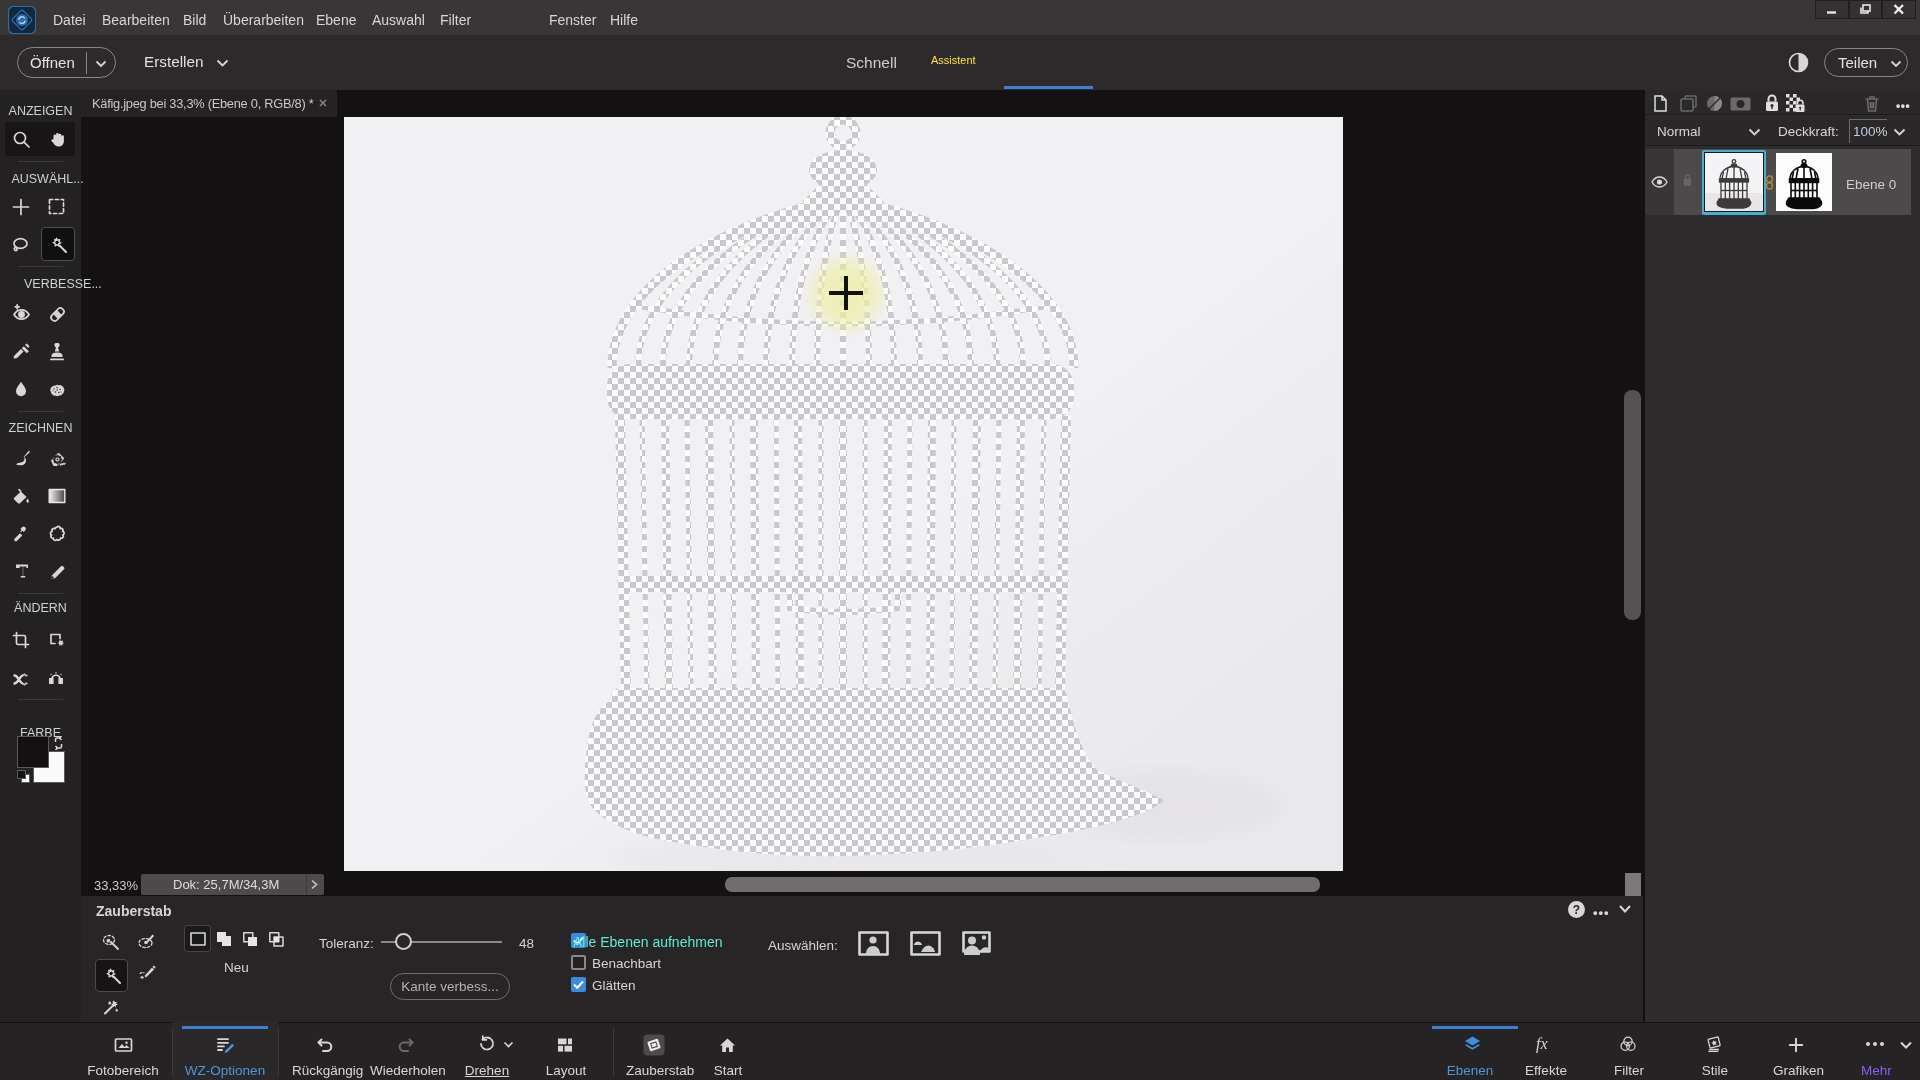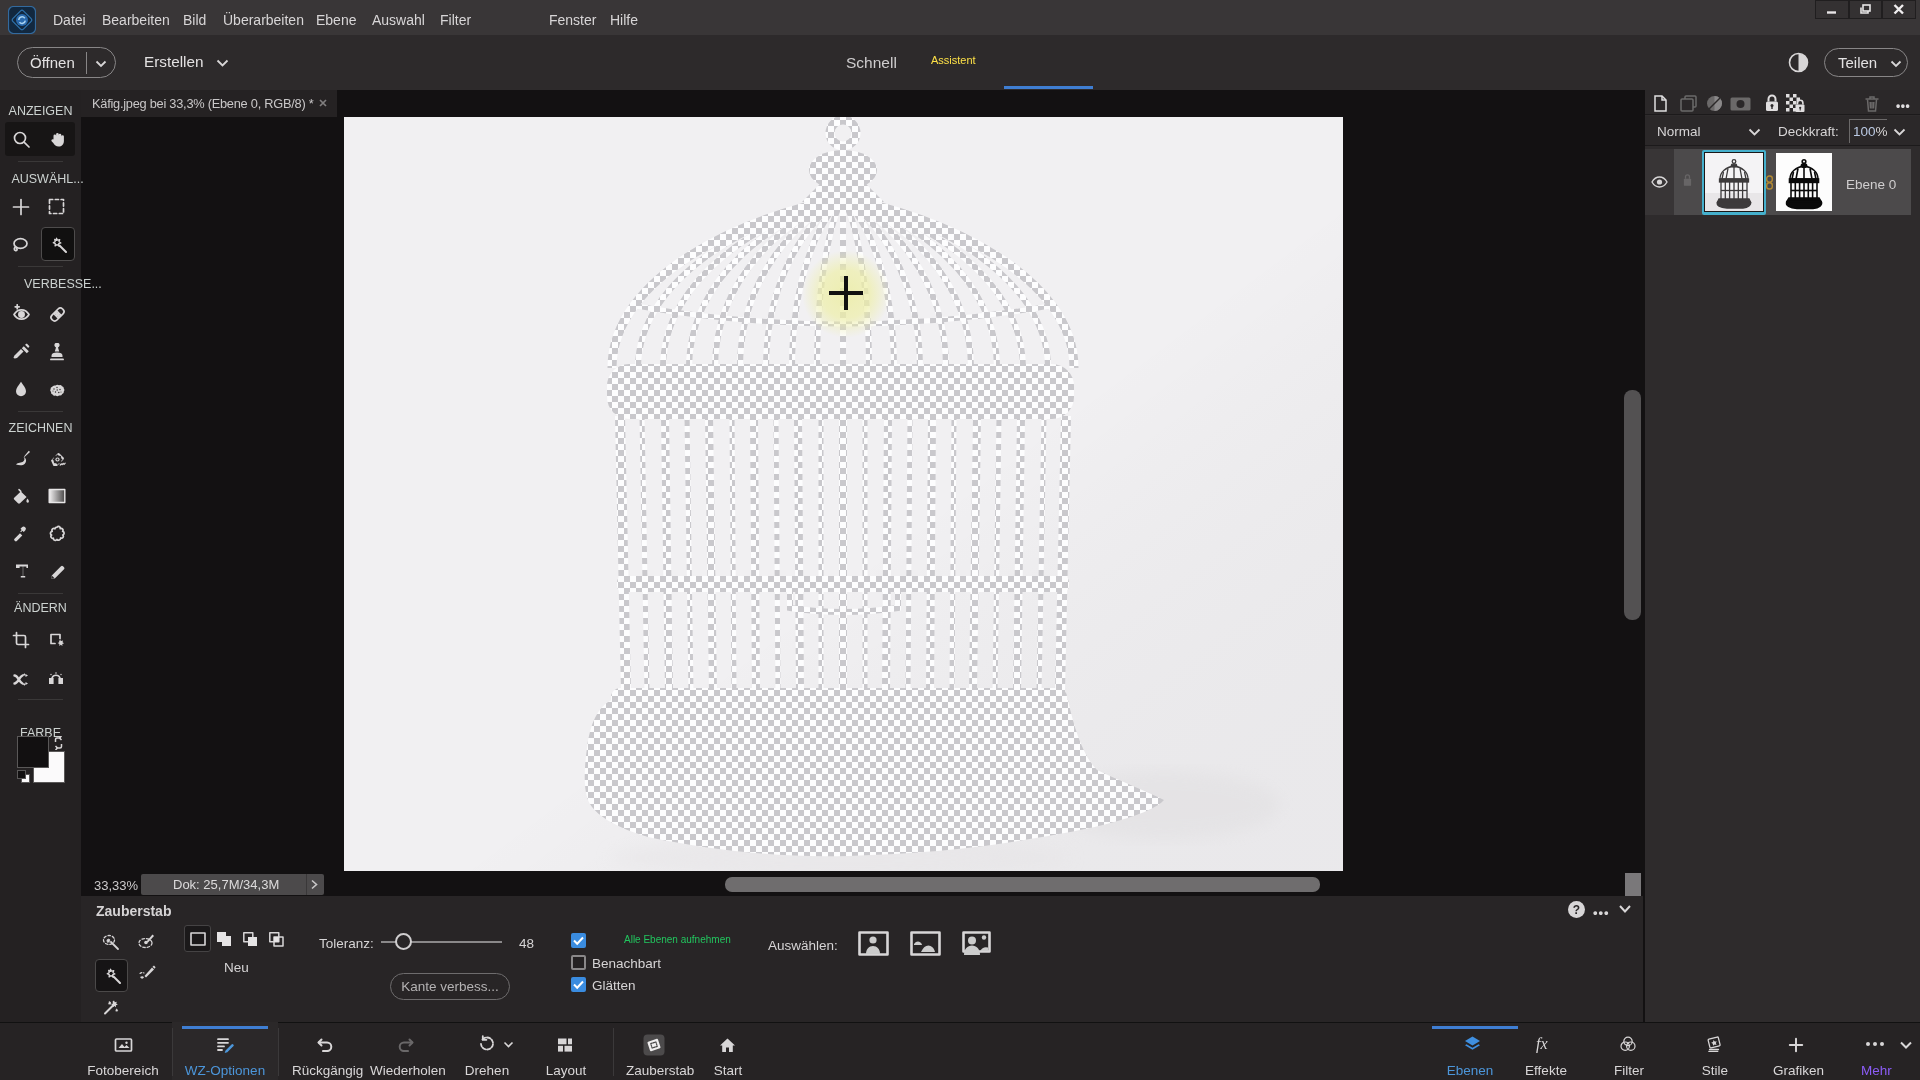--- a/index.html
+++ b/index.html
@@ -375,21 +375,21 @@
 <div style="position:absolute;left:224px;top:960px;font-size:13.5px;color:#d6d4d5;font-weight:400;letter-spacing:0;white-space:nowrap;">Neu</div>
 <div style="position:absolute;left:319px;top:936px;font-size:13.5px;color:#d6d4d5;font-weight:400;letter-spacing:0;white-space:nowrap;">Toleranz:</div>
 <div class="abs" style="left:381px;top:941px;width:121px;height:2px;background:#8a8889"></div>
 <div class="abs" style="left:395px;top:933px;width:17px;height:17px;border:2px solid #d0cecf;border-radius:50%;background:#282526"></div>
 <div style="position:absolute;left:519px;top:936px;font-size:13.5px;color:#d6d4d5;font-weight:400;letter-spacing:0;white-space:nowrap;">48</div>
 <div class="abs" style="left:390px;top:973px;width:120px;height:27px;border:1px solid #6e6c6d;border-radius:14px"></div>
 <div style="position:absolute;left:390px;top:979px;font-size:13.5px;color:#b4b2b3;font-weight:400;letter-spacing:0;white-space:nowrap;width:120px;text-align:center;">Kante verbess...</div>
 <div class="abs" style="left:571px;top:933px;width:15px;height:15px;background:#3a8ce0;border-radius:2px"><svg width="15" height="15" viewBox="0 0 15 15">
       <path d="M3 7.5 L6.2 10.7 L12 4.5" fill="none" stroke="#fff" stroke-width="2"></path>
     </svg></div>
-<div style="position:absolute;left:624px;top:934px;font-size:10px;color:#22c55e;font-weight:400;letter-spacing:0;white-space:nowrap;">Alle Ebenen aufnehmen</div>
+<div style="position:absolute;left:573px;top:934px;font-size:14px;color:#5eead4;font-weight:400;letter-spacing:0;white-space:nowrap;">Alle Ebenen aufnehmen</div>
 <div class="abs" style="left:571px;top:955px;width:15px;height:15px;border:2px solid #8a8889;border-radius:2px;background:#242122"></div>
 <div style="position:absolute;left:592px;top:956px;font-size:13.5px;color:#d6d4d5;font-weight:400;letter-spacing:0;white-space:nowrap;">Benachbart</div>
 <div class="abs" style="left:571px;top:977px;width:15px;height:15px;background:#3a8ce0;border-radius:2px"><svg width="15" height="15" viewBox="0 0 15 15">
       <path d="M3 7.5 L6.2 10.7 L12 4.5" fill="none" stroke="#fff" stroke-width="2"></path>
     </svg></div>
 <div style="position:absolute;left:592px;top:978px;font-size:13.5px;color:#d6d4d5;font-weight:400;letter-spacing:0;white-space:nowrap;">Glätten</div>
 <div style="position:absolute;left:768px;top:938px;font-size:13.5px;color:#d6d4d5;font-weight:400;letter-spacing:0;white-space:nowrap;">Auswählen:</div>
 <svg style="position:absolute;left:858px;top:931px" width="31" height="26" viewBox="0 0 31 26" fill="none" stroke="#d8d6d7" stroke-width="1.7" stroke-linecap="round" stroke-linejoin="round">
     <rect x="1.5" y="1.5" width="28" height="22" stroke-width="2.6"></rect>
     <circle cx="15" cy="9" r="3.6" fill="#ccc" stroke="none"></circle>
@@ -554,21 +554,21 @@
     <g transform="translate(18,0) scale(-1,1)">
       <path d="M5.5 3.5 L2.5 6.5 5.5 9.5"></path>
       <path d="M2.8 6.5 H11 a4.3 4.3 0 0 1 0 8.6 H7"></path>
     </g>
   </svg>
 <div style="position:absolute;left:370px;top:1063px;font-size:13.5px;color:#d9d7d8;font-weight:400;letter-spacing:0;white-space:nowrap;width:74px;text-align:center;">Wiederholen</div>
 <svg style="position:absolute;left:478px;top:1035px" width="19" height="19" viewBox="0 0 19 19" fill="none" stroke="#d8d6d7" stroke-width="1.7" stroke-linecap="round" stroke-linejoin="round">
     <path d="M4.5 4.5 A6 6 0 1 1 3 9" stroke-width="1.8" stroke-dasharray="3.4 1.6"></path>
     <path d="M4.8 1.2 v3.6 h3.6" stroke-width="1.8"></path>
   </svg>
-<div style="position:absolute;left:464px;top:1063px;font-size:13.5px;color:#d9d7d8;font-weight:400;letter-spacing:0;white-space:nowrap;width:46px;text-align:center;">Drehen</div>
+<div style="position:absolute;left:464px;top:1063px;font-size:13.5px;color:#d9d7d8;font-weight:400;letter-spacing:0;white-space:nowrap;width:46px;text-align:center;text-decoration:underline;">Drehen</div>
 <svg class="abs" style="left:503px;top:1041px" width="11" height="8" viewBox="0 0 11 8">
     <path d="M1.5 1.5 L5.5 5.5 L9.5 1.5" fill="none" stroke="#d8d6d7" stroke-width="1.6"></path>
   </svg>
 <svg style="position:absolute;left:556px;top:1036px" width="18" height="18" viewBox="0 0 18 18" fill="none" stroke="#d8d6d7" stroke-width="1.7" stroke-linecap="round" stroke-linejoin="round">
     <g fill="#d8d6d7" stroke="none">
       <rect x="2" y="2.5" width="8.5" height="5.8"></rect>
       <rect x="12" y="2.5" width="4" height="5.8"></rect>
       <rect x="2" y="9.8" width="5" height="5.8"></rect>
       <rect x="8.5" y="9.8" width="7.5" height="5.8"></rect>
     </g>

